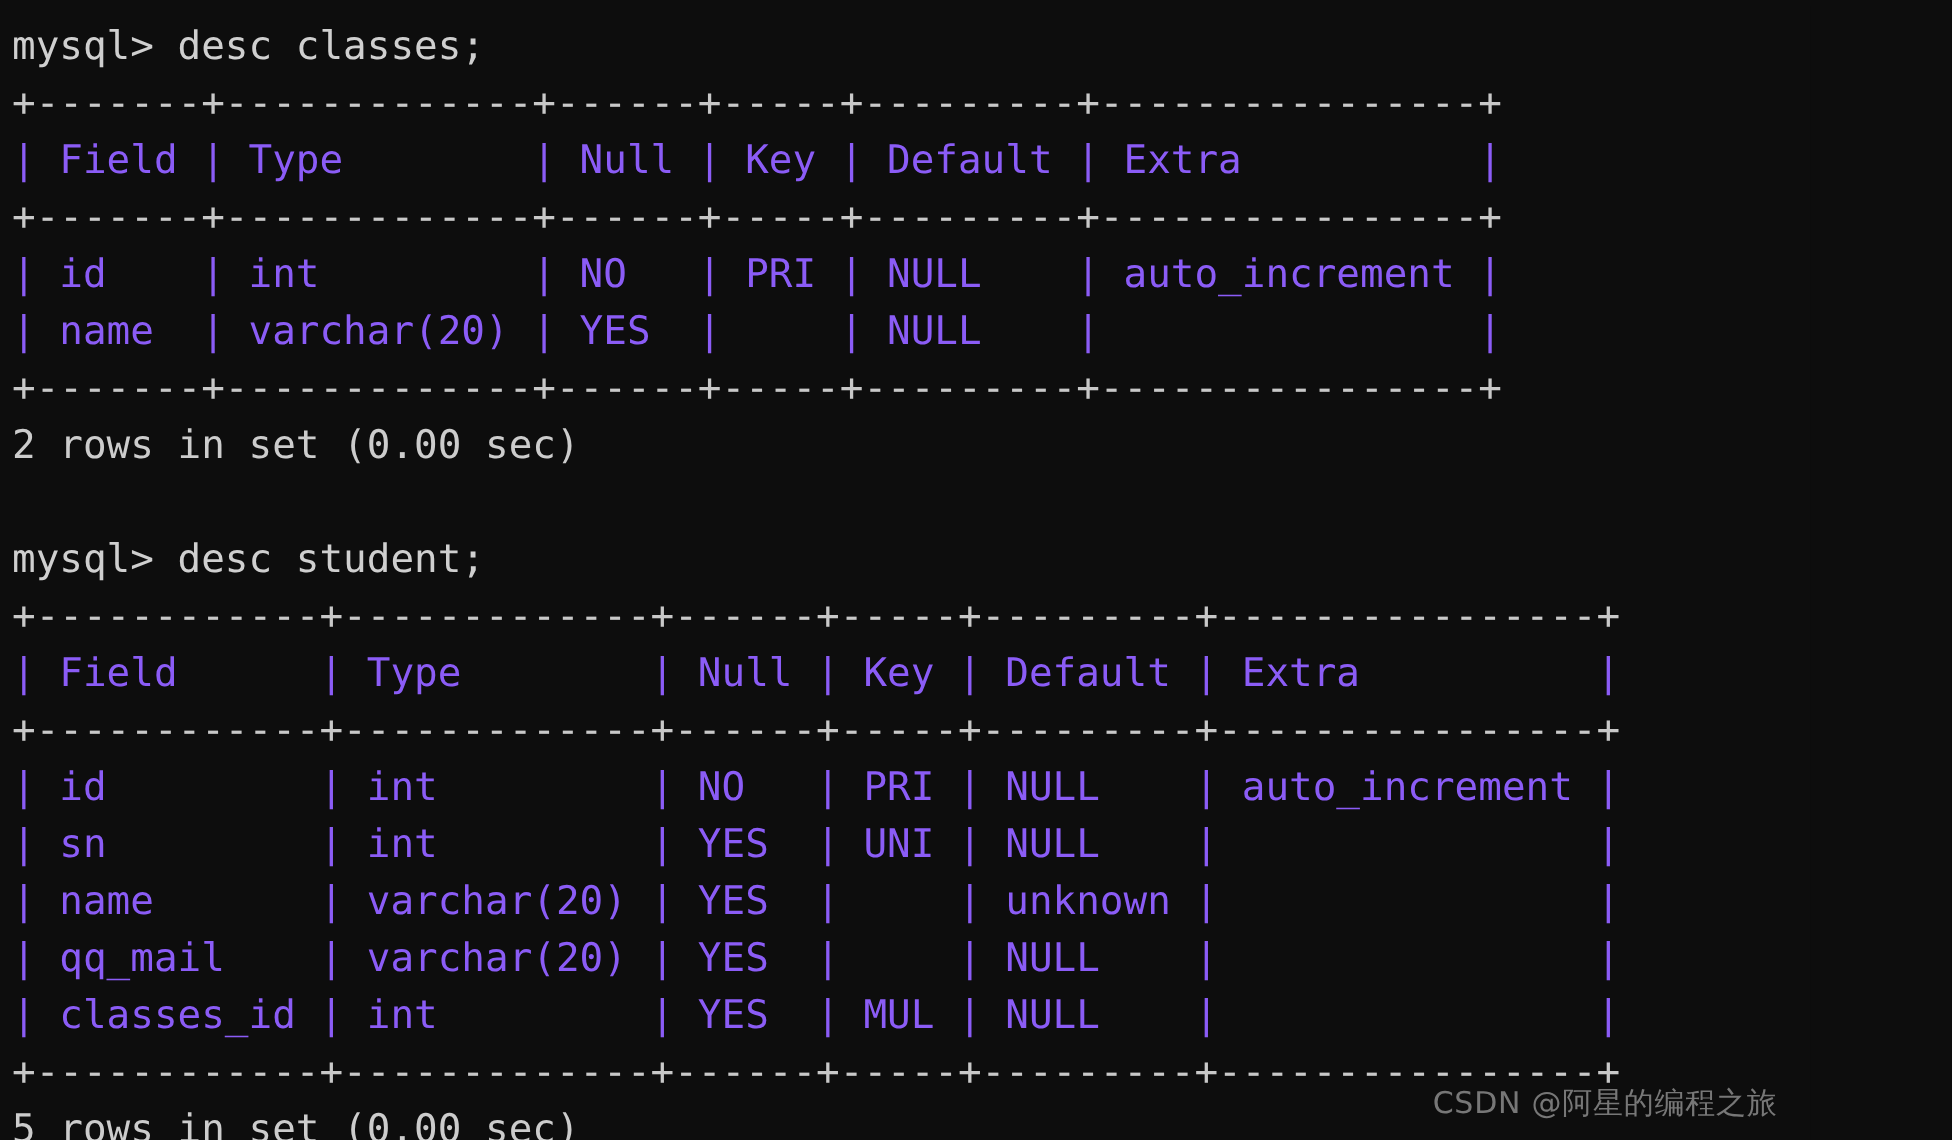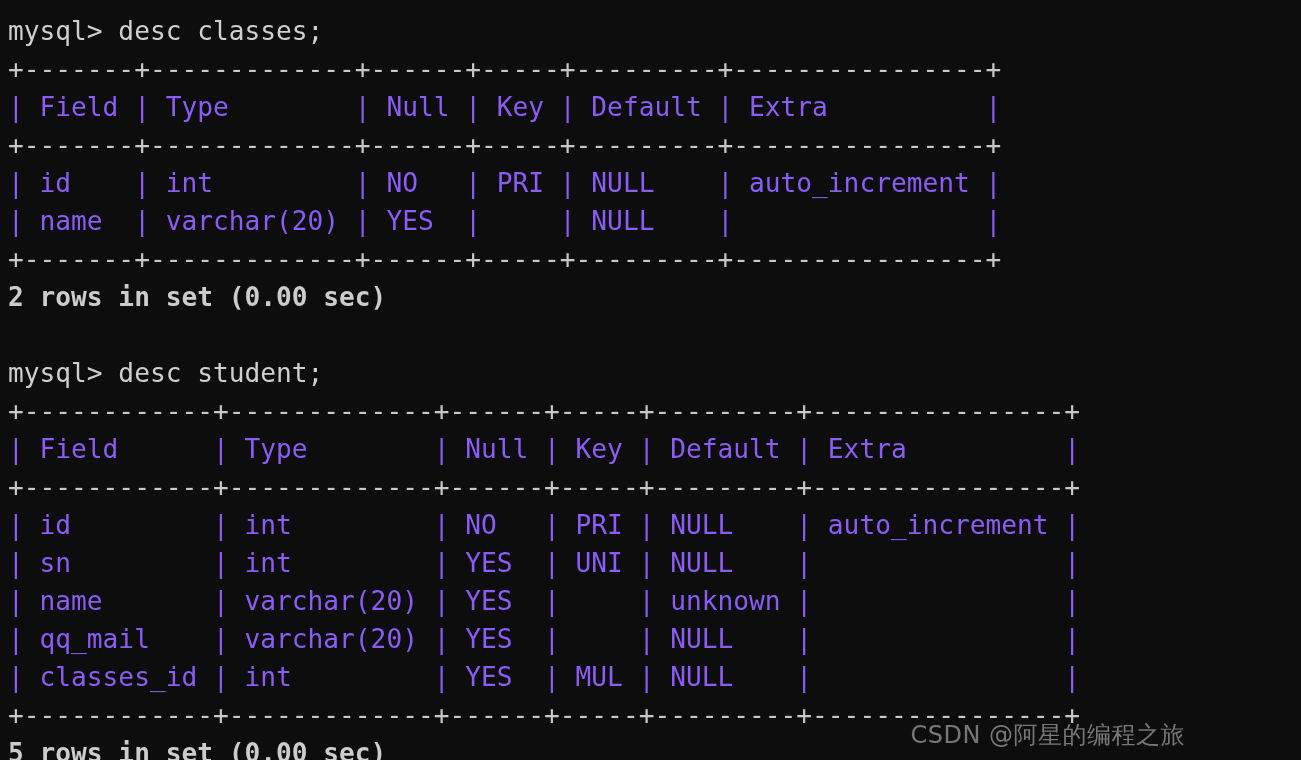--- a/index.html
+++ b/index.html
@@ -45,28 +45,28 @@
     display: block;
     height: 38px;
     white-space: pre;
     font-family: "DejaVu Sans Mono", "Liberation Mono", monospace;
     font-size: 26.2px;
     line-height: 38px;
   }
   .prompt-line { color: #cfcfcf; }
   .rule-line { color: #c8c8c8; }
   .cell-line { color: #8b5cf6; }
-  .status-line { color: #cccccc; font-weight: bold; }
+  .status-line { color: #cccccc; }
   .blank-line { color: transparent; }
   #watermark {
     position: absolute;
     right: 22px;
     bottom: 13px;
     font-family: "DejaVu Sans", "Liberation Sans", sans-serif;
-    font-size: 24px;
+    font-size: 20px;
     line-height: 24px;
     color: #8a8a8a;
     white-space: pre;
     opacity: 0.85;
     letter-spacing: 0.5px;
     text-align: center;
   }
   #top-clip {
     position: absolute;
     left: 0; top: 0;

